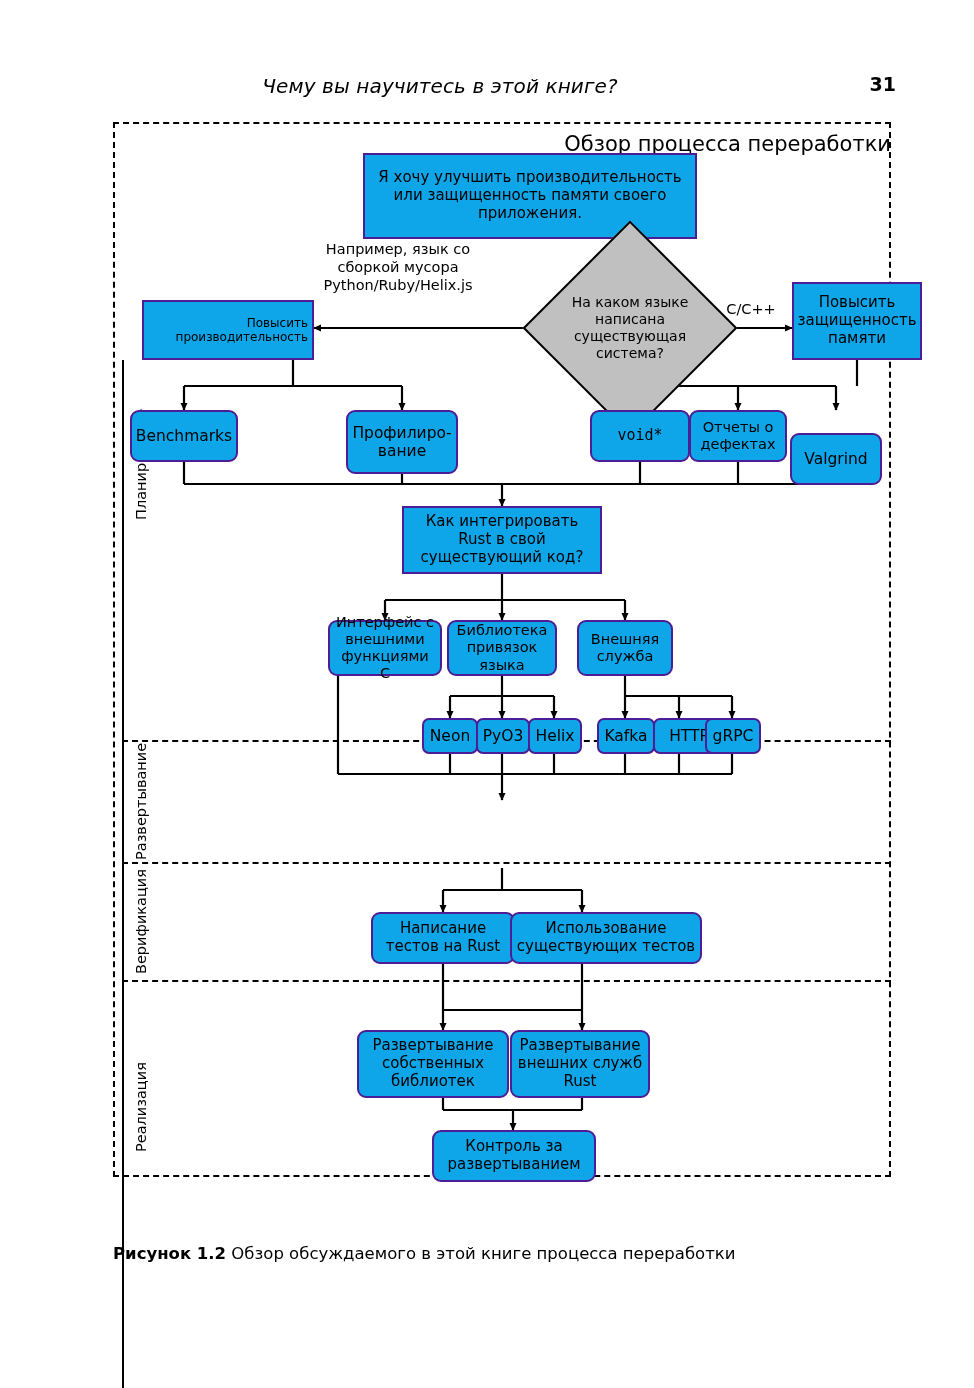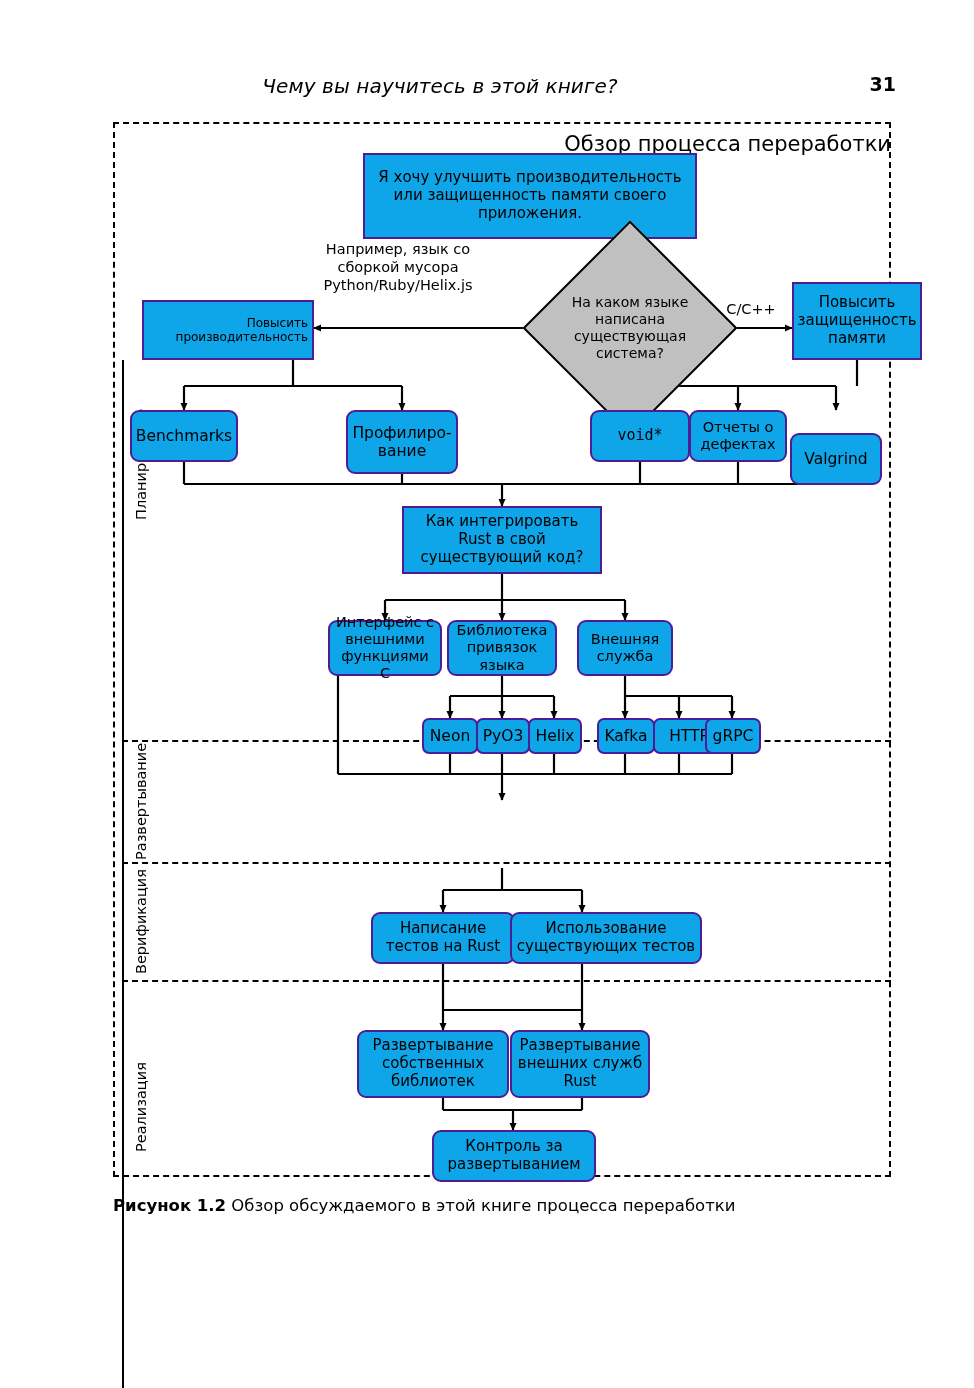--- a/index.html
+++ b/index.html
@@ -43,21 +43,21 @@
   #decision .dia-text{position:absolute;inset:0;display:flex;align-items:center;
                       justify-content:center;text-align:center;font-size:14px;
                       line-height:1.22;z-index:2;}
 
   .edge-label{position:absolute;font-size:14.5px;text-align:center;line-height:1.25;}
 
   #figure-title{position:absolute;left:0;top:10px;width:778px;text-align:right;
                 font-size:21px;}
 
   
-  #caption{position:absolute;left:113px;top:1196px;width:800px;font-size:16.5px;}
+  #caption{position:absolute;left:113px;top:1244px;width:800px;font-size:16.5px;}
   #caption b{font-weight:bold;}
 </style>
 </head>
 <body>
 
 <div id="page-header">
   <div id="running-title">Чему вы научитесь в этой книге?</div>
   <div id="page-number">31</div>
 </div>
 

